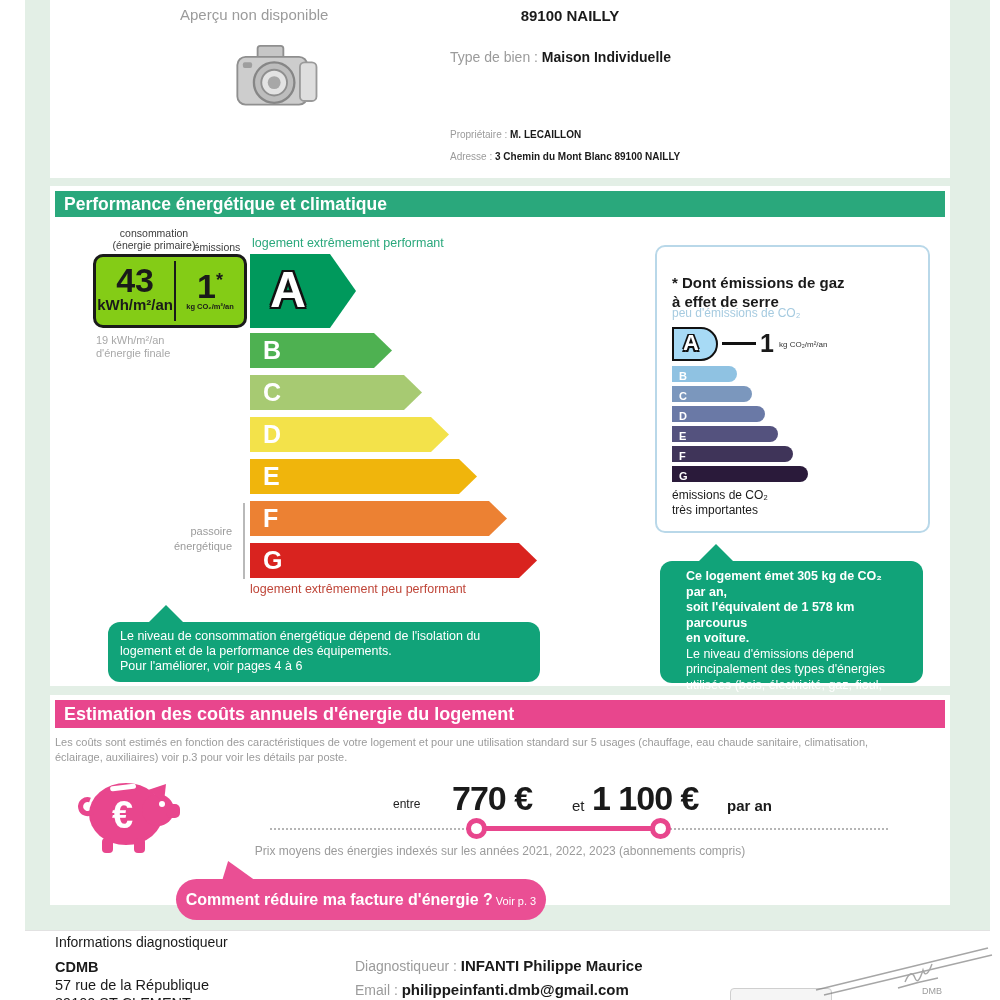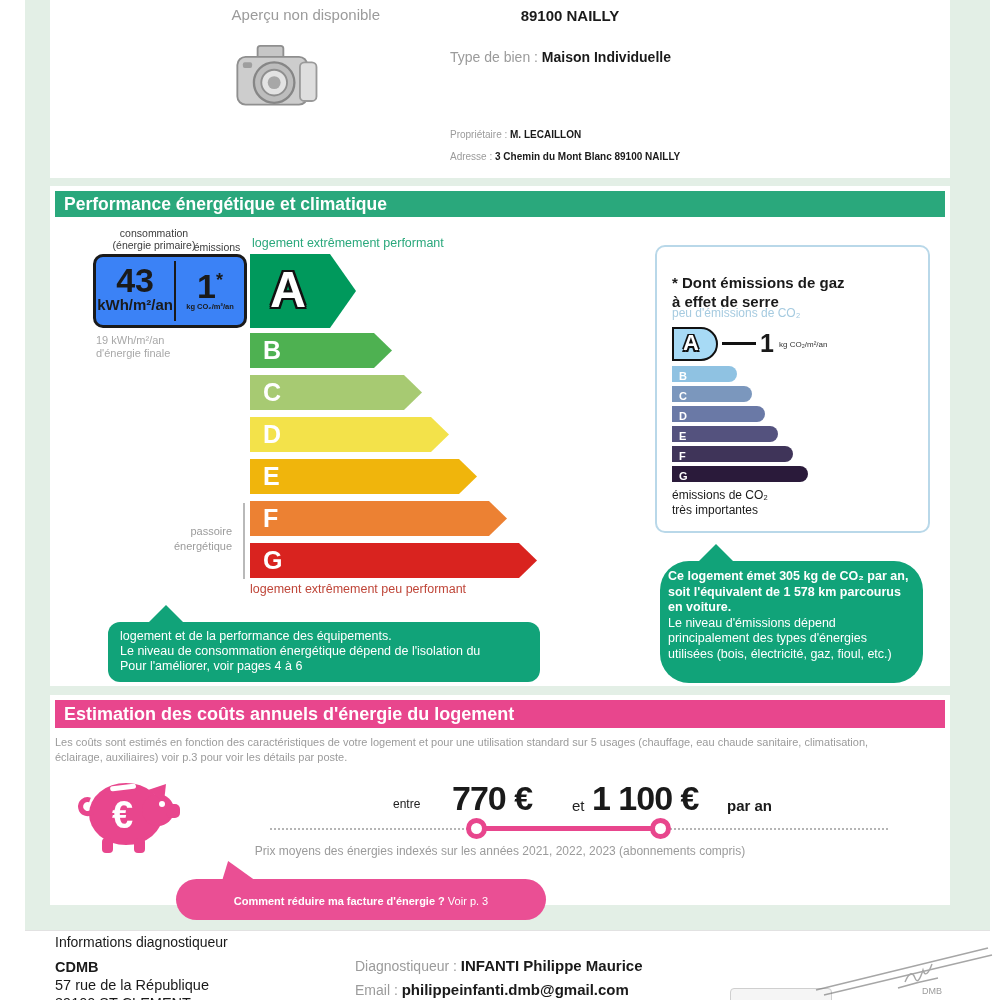--- a/index.html
+++ b/index.html
@@ -7,41 +7,41 @@
         font-family:"Liberation Sans",sans-serif;color:#1a1a1a;}
   .abs{position:absolute;}
   .bg-band{left:25px;top:0;width:965px;height:1000px;background:#e3efe6;}
   .panel{background:#ffffff;}
   .panel-property{left:50px;top:0;width:900px;height:178px;}
   .panel-perf{left:50px;top:186px;width:900px;height:500px;}
   .panel-cost{left:50px;top:695px;width:900px;height:210px;}
   .panel-bottom{left:25px;top:930px;width:965px;height:70px;border-top:1px solid #e2e2e2;}
 
   
-  .preview-label{left:130px;top:6px;width:200px;text-align:right;color:#9b9b9b;font-size:15px;}
+  .preview-label{left:130px;top:6px;width:200px;text-align:left;color:#9b9b9b;font-size:15px;}
   .clip-line{left:395px;top:0;width:390px;height:4px;overflow:hidden;text-align:center;}
   .clip-line span{display:block;margin-top:-14px;font-weight:bold;font-size:15px;}
   .city-line{left:395px;top:7px;width:250px;text-align:center;font-weight:bold;font-size:15px;}
   .fields{left:400px;top:46px;font-size:14px;line-height:22px;}
   .fields .lbl,.lbl{color:#9b9b9b;}
   .fields b{color:#1a1a1a;}
   .owner-block{left:400px;top:124px;font-size:10px;line-height:22px;}
 
   
   .sec-header{left:55px;width:890px;height:26px;color:#fff;font-weight:bold;
               font-size:17.5px;line-height:26px;padding-left:9px;box-sizing:border-box;}
   .hdr-green{top:191px;background:#2aa87c;}
   .hdr-pink{top:700px;background:#e8468d;height:28px;line-height:28px;font-size:18px;}
 
   
   .mini-lbl{font-size:10.5px;color:#3c3c3c;line-height:12px;text-align:center;}
   .best-label{left:252px;top:236px;color:#2aa87c;font-size:12.5px;}
   .worst-label{left:250px;top:582px;color:#bf4538;font-size:12.5px;}
   .rating-box{left:93px;top:254px;width:154px;height:74px;border:3px solid #1a1a1a;border-radius:10px;
-              background:#3b82f6;box-sizing:border-box;display:flex;}
+              background:#84cc16;box-sizing:border-box;display:flex;}
   .rating-cell{flex:1;text-align:center;padding-top:7px;}
   .rating-cell.left{flex:1.15;}
   .rating-div{width:2px;background:#1a1a1a;margin:4px 0;}
   .big-num{font-size:34px;font-weight:bold;line-height:32px;}
   .big-num sup{font-size:18px;}
   .unit-1{font-size:15px;font-weight:bold;}
   .unit-2{font-size:7.5px;font-weight:bold;}
   .arrow-A{left:250px;top:254px;width:106px;height:74px;
            clip-path:polygon(0 0,calc(100% - 26px) 0,100% 50%,calc(100% - 26px) 100%,0 100%);}
   .letter-out{color:#fff;font-weight:bold;
@@ -68,36 +68,36 @@
          border-radius:0 40px 40px 0;box-sizing:border-box;}
   .co2-A .letter-out{font-size:22px;line-height:28px;padding-left:9px;display:block;
      text-shadow:-1.5px -1.5px 0 #111,1.5px -1.5px 0 #111,-1.5px 1.5px 0 #111,1.5px 1.5px 0 #111;}
   .co2-dash{left:722px;top:342px;width:34px;height:3px;background:#111;}
   .co2-val{left:760px;top:329px;font-size:25px;font-weight:bold;}
   .co2-unit{left:779px;top:340px;font-size:8px;color:#333;}
   .cbars{left:672px;top:366px;}
   .cbar{height:16px;margin-bottom:4px;border-radius:0 9px 9px 0;}
   .cbar span{color:#fff;font-weight:bold;font-size:11px;line-height:16px;padding-left:7px;}
   .co2-high{left:672px;top:488px;font-size:12px;line-height:14.5px;color:#1a1a1a;}
-  .bubble-right{left:660px;top:561px;width:263px;height:122px;padding:8px 8px;line-height:15.5px;border-radius:29px;}
+  .bubble-right{left:660px;top:561px;width:263px;height:122px;padding:8px 26px;line-height:15.5px;}
 
   
   .cost-desc{left:55px;top:735px;width:892px;font-size:11px;color:#9b9b9b;line-height:15px;}
   .t-entre{left:393px;top:797px;font-size:12px;color:#222;}
   .t-min{left:452px;top:779px;font-size:34px;font-weight:bold;letter-spacing:-1px;}
   .t-et{left:572px;top:797px;font-size:15px;color:#222;}
   .t-max{left:592px;top:779px;font-size:34px;font-weight:bold;letter-spacing:-1px;}
   .t-paran{left:727px;top:797px;font-size:15px;font-weight:bold;}
   .dots{left:270px;top:828px;width:618px;border-top:2px dotted #b5b5b5;}
   .range-bar{left:478px;top:826px;width:184px;height:5px;background:#e8468d;border-radius:3px;}
   .range-dot{width:11px;height:11px;border:5px solid #e8468d;border-radius:50%;background:#fff;top:818px;}
   .price-note{left:55px;top:844px;width:890px;text-align:center;font-size:12px;color:#9b9b9b;}
   .bubble-pink{left:176px;top:879px;width:370px;height:41px;background:#ea4f94;border-radius:21px;
                color:#fff;text-align:center;line-height:41px;}
-  .bubble-pink b{font-size:11px;}
+  .bubble-pink b{font-size:16px;}
   .bubble-pink small{font-size:11px;}
   .ptr-pink{left:222px;top:861px;width:34px;height:20px;background:#ea4f94;
             clip-path:polygon(18% 0,100% 100%,0 100%);}
 
   
   .diag-title{left:55px;top:934px;font-size:14px;}
   .diag-left{left:55px;top:958px;font-size:14.5px;line-height:18px;}
   .diag-right{left:355px;top:954px;font-size:14px;line-height:23px;}
   .diag-right b{font-size:15px;}
   .stamp-box{left:730px;top:988px;width:100px;height:14px;background:#f5f5f5;border:1px solid #cfcfcf;
@@ -175,22 +175,22 @@
 
   <div class="abs passoire-line"></div>
   <div class="abs passoire-lbl">
     <div>passoire</div>
       <div>énergétique</div>
   </div>
   <div class="abs worst-label">logement extrêmement peu performant</div>
 
   <div class="abs ptr-up" style="left:148px;top:605px"></div>
   <div class="abs bubble bubble-left">
+    <div>Le niveau de consommation énergétique dépend de l'isolation du</div>
     <div>logement et de la performance des équipements.</div>
-    <div>Le niveau de consommation énergétique dépend de l'isolation du</div>
     <div>Pour l'améliorer, voir pages 4 à 6</div>
   </div>
 
   <div class="abs co2-box"></div>
   <div class="abs co2-title">
     <div>* Dont émissions de gaz</div>
       <div>à effet de serre</div>
   </div>
   <div class="abs co2-low">peu d'émissions de CO₂</div>
   <div class="abs co2-A">

